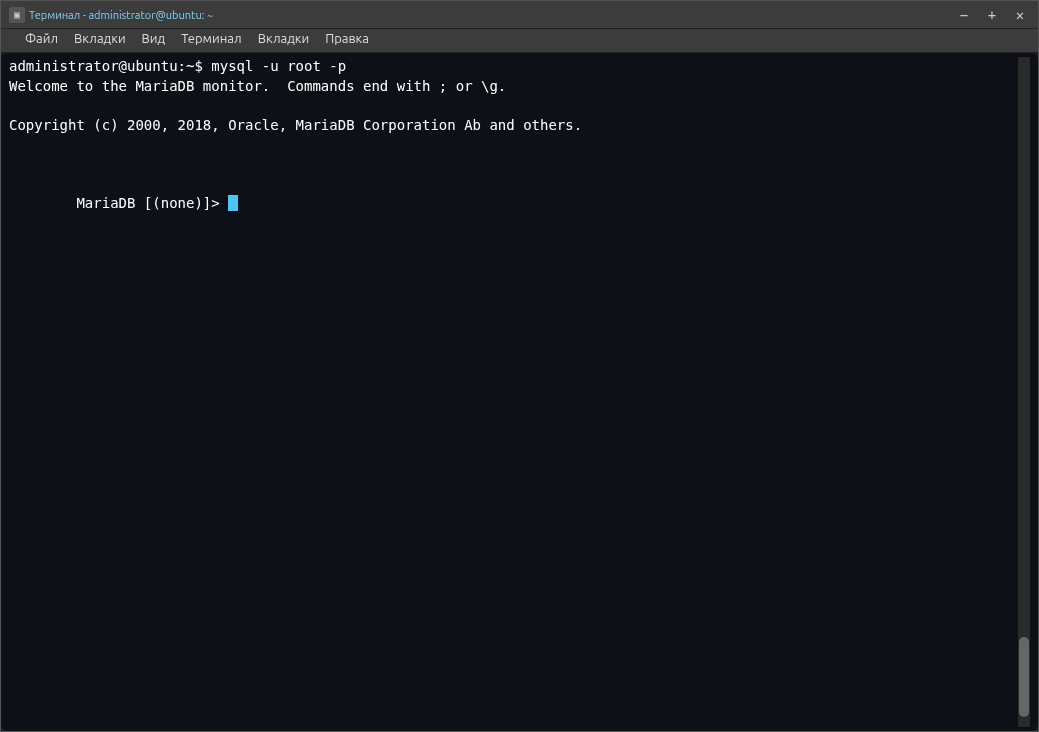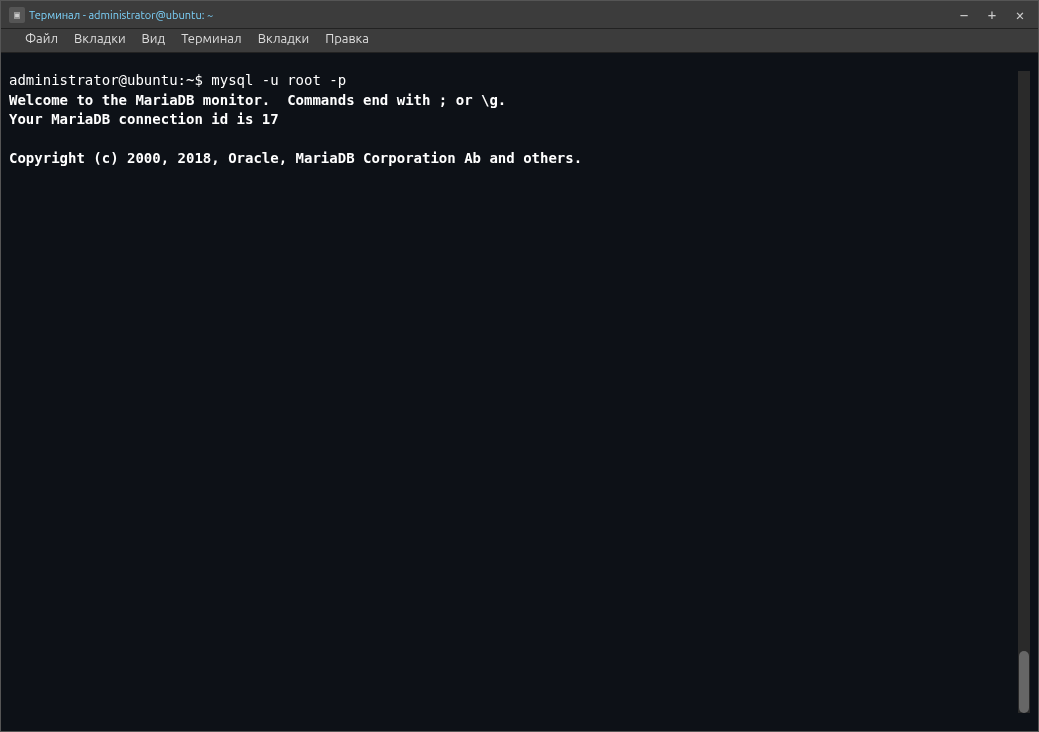--- a/index.html
+++ b/index.html
@@ -103,38 +103,39 @@
     }
 
     
     .terminal-area {
       flex: 1;
       background: #0d1117;
       color: #ffffff;
       font-family: 'DejaVu Sans Mono', 'Courier New', monospace;
       font-size: 14px;
       line-height: 1.4;
-      padding: 18px 8px;
+      padding: 4px 8px;
       overflow: hidden;
       display: flex;
       position: relative;
+      border-radius: 7px;
     }
 
     .terminal-content {
       flex: 1;
       overflow: hidden;
     }
 
     .terminal-line {
       white-space: pre;
       display: block;
     }
 
     .terminal-line.bold {
-      font-weight: bold;
+      font-weight: normal;
     }
 
     .cursor {
       display: inline-block;
       width: 10px;
       height: 16px;
       background: #4fc3f7;
       vertical-align: text-bottom;
       animation: blink 1s step-end infinite;
     }
@@ -189,23 +190,25 @@
     <span class="menu-item">Вид</span>
     <span class="menu-item">Терминал</span>
     <span class="menu-item">Вкладки</span>
     <span class="menu-item">Правка</span>
   </div>
 
   <div class="terminal-area">
     <div class="terminal-content">
       <span class="terminal-line">administrator@ubuntu:~$ mysql -u root -p</span>
       <span class="terminal-line bold">Welcome to the MariaDB monitor.  Commands end with ; or \g.</span>
-      <span class="terminal-line bold">Your MariaDB connection id is 17</span>
       <span class="terminal-line empty-line"> </span>
       <span class="terminal-line bold">Copyright (c) 2000, 2018, Oracle, MariaDB Corporation Ab and others.</span>
       <span class="terminal-line empty-line"> </span>
       <span class="terminal-line empty-line"> </span>
+      <span class="terminal-line">
+        <span>MariaDB [(none)]&gt; </span><span class="cursor"></span>
+      </span>
     </div>
     <div class="scrollbar">
       <div class="scrollbar-thumb"></div>
     </div>
   </div>
 </div>
 
 </body></html>

